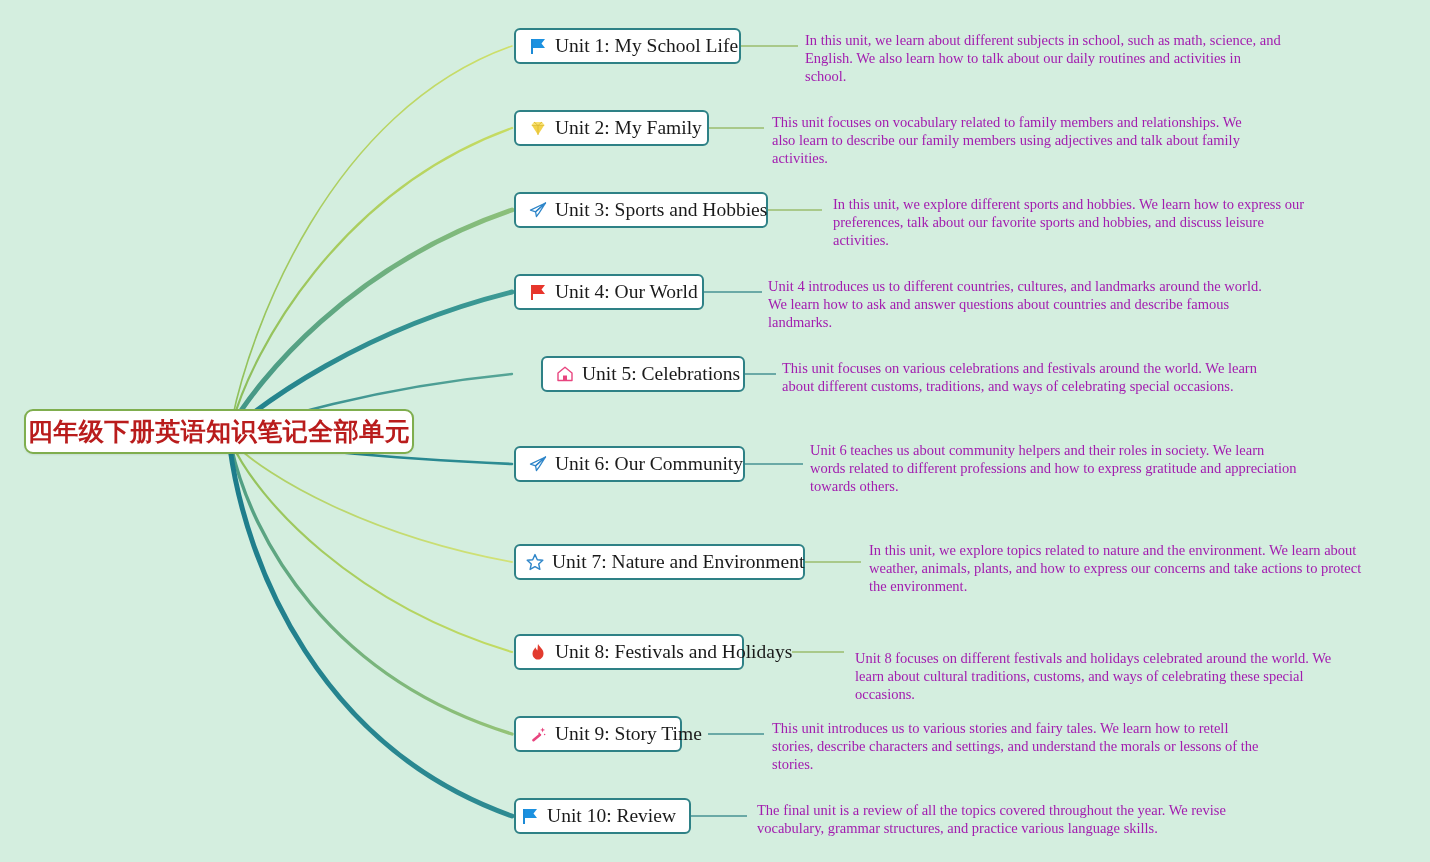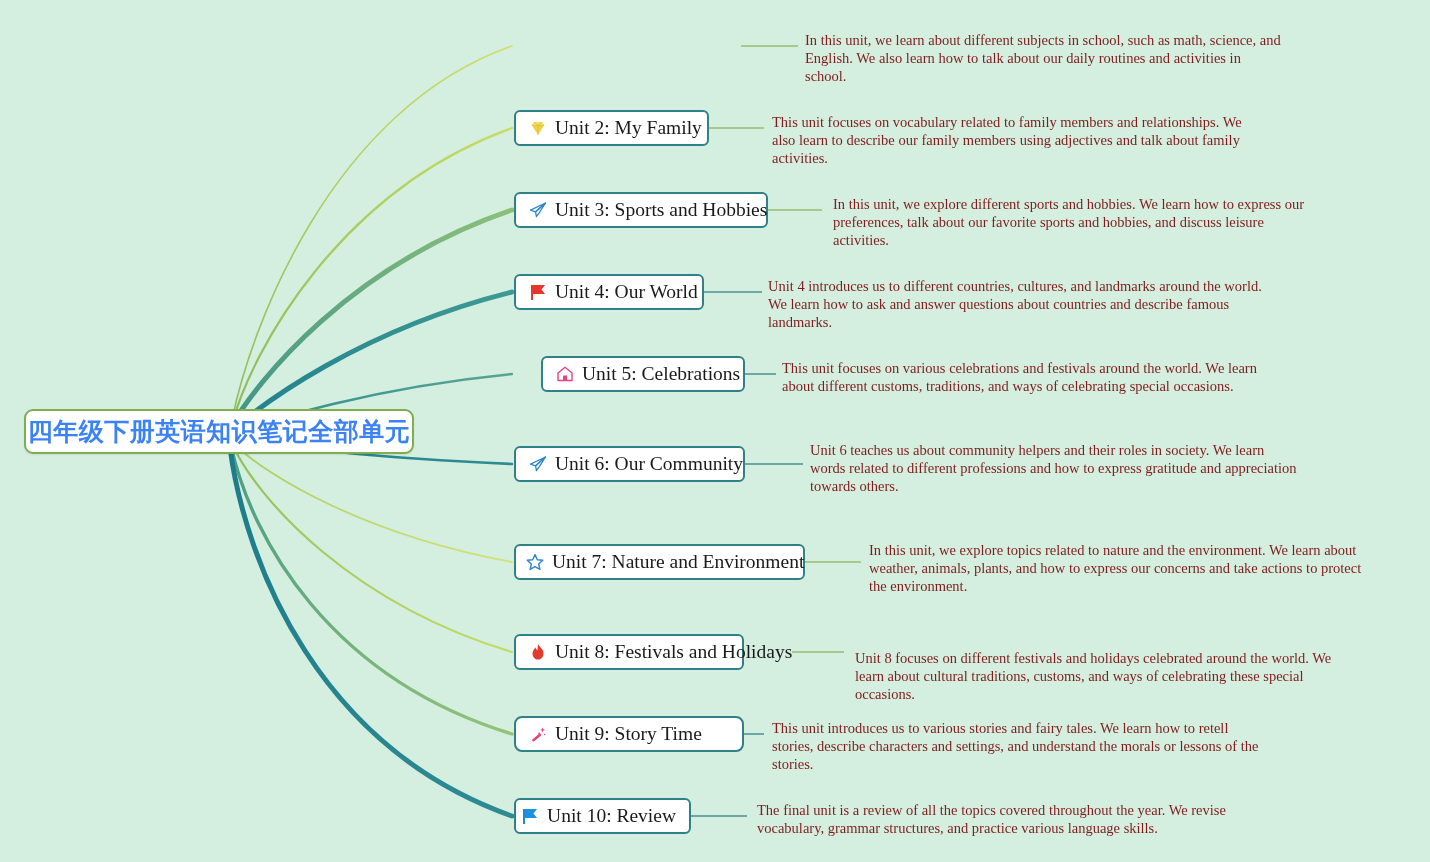--- a/index.html
+++ b/index.html
@@ -28,21 +28,21 @@
     border: 2px solid #7fae4e;
     border-radius: 9px;
     display: flex; align-items: center; justify-content: center;
     z-index: 30;
     box-shadow: 0 1px 2px rgba(0,0,0,0.07);
   }
   .center-node .label {
     font-family: "DejaVu Sans", "Liberation Sans", sans-serif;
     font-weight: 700;
     font-size: 25px;
-    color: #3b82f6;
+    color: #b91c1c;
     letter-spacing: 0.5px;
     white-space: nowrap;
   }
   
   .unit-node {
     position: absolute;
     height: 36px;
     background: #ffffff;
     border: 2px solid #2e8186;
     border-radius: 6px;
@@ -69,21 +69,21 @@
     height: 2px;
     background: #6aa9a6;
     z-index: 12;
   }
   .connector.pale { background: #a9c98a; }
   
   .desc {
     position: absolute;
     font-size: 14.5px;
     line-height: 18px;
-    color: #7f1d1d;
+    color: #a21caf;
     z-index: 20;
   }
 </style>
 </head>
 <body>
 
 <div id="canvas">
 
   <svg id="branch-layer" viewBox="0 0 1430 862" preserveAspectRatio="none">
     <defs>
@@ -139,20 +139,29 @@
     <path fill="none" stroke="url(#g7)" stroke-width="1.8" stroke-linecap="round" d="M232,442 C268,478 370,536 512,562"></path>
     <path fill="none" stroke="url(#g8)" stroke-width="2.2" stroke-linecap="round" d="M232,444 C258,500 352,604 512,652"></path>
     <path fill="none" stroke="url(#g9)" stroke-width="3.4" stroke-linecap="round" d="M231,446 C252,540 330,678 512,734"></path>
     <path fill="none" stroke="url(#g10)" stroke-width="5" stroke-linecap="round" d="M230,448 C246,566 320,748 512,816"></path>
   </svg>
 
   <div class="center-node">
     <span class="label">四年级下册英语知识笔记全部单元</span>
   </div>
 
+  <div class="unit-node" style="left:514px; top:28px; width:227px;">
+    <span class="icon">
+      <svg width="20" height="20" viewBox="0 0 20 20">
+        <rect x="3" y="3" width="2" height="15" fill="#1c8ad6"></rect>
+        <path d="M5 3 H17 L13.5 7.5 L17 12 H5 Z" fill="#1c91e0"></path>
+      </svg>
+    </span>
+    <span class="title">Unit 1: My School Life</span>
+  </div>
   <div class="connector pale" style="left:741px; top:45px; width:57px;"></div>
   <div class="desc" style="left:805px; top:31px; width:480px;">In this unit, we learn about different subjects in school, such as math, science, and English. We also learn how to talk about our daily routines and activities in school.</div>
 
   <div class="unit-node" style="left:514px; top:110px; width:195px;">
     <span class="icon">
       <svg width="20" height="20" viewBox="0 0 20 20">
         <path d="M4 7.5 L10 17 L16 7.5 Z" fill="#f2d24b"></path>
         <path d="M3 7.5 L6 4 H14 L17 7.5 Z" fill="#f7e071"></path>
         <path d="M6 4 L10 7.5 L14 4" fill="none" stroke="#dcb92f" stroke-width="0.9"></path>
         <path d="M4 7.5 L10 7.5 L16 7.5" stroke="#dcb92f" stroke-width="0.8" fill="none"></path>
@@ -227,21 +236,21 @@
     <span class="icon">
       <svg width="20" height="20" viewBox="0 0 20 20">
         <path d="M10 2 C12.5 6 15.5 7.5 15.5 11.4 C15.5 14.8 13 17.5 10 17.5 C7 17.5 4.5 14.8 4.5 11.4 C4.5 8.6 6.4 7.2 7.4 5.2 C7.9 7 9 7.6 9.4 8.6 C9.8 6.6 9.6 4.4 10 2 Z" fill="#e23b2e"></path>
       </svg>
     </span>
     <span class="title">Unit 8: Festivals and Holidays</span>
   </div>
   <div class="connector pale" style="left:792px; top:651px; width:52px;"></div>
   <div class="desc" style="left:855px; top:637px; width:500px;margin-top:12px;">Unit 8 focuses on different festivals and holidays celebrated around the world. We learn about cultural traditions, customs, and ways of celebrating these special occasions.</div>
 
-  <div class="unit-node" style="left:514px; top:716px; width:230px;border-radius:8px;">
+  <div class="unit-node" style="left:514px; top:716px; width:168px;">
     <span class="icon">
       <svg width="20" height="20" viewBox="0 0 20 20">
         <rect x="3.2" y="12.2" width="11" height="2.6" rx="1.2" transform="rotate(-40 8.7 13.5)" fill="#e8457f"></rect>
         <path d="M14.6 3.4 l0.7 1.8 1.8 0.7 -1.8 0.7 -0.7 1.8 -0.7 -1.8 -1.8 -0.7 1.8 -0.7 Z" fill="#e8457f"></path>
         <circle cx="11.2" cy="9.3" r="0.9" fill="#e8457f"></circle>
         <circle cx="16.6" cy="10.4" r="0.75" fill="#e8457f"></circle>
       </svg>
     </span>
     <span class="title">Unit 9: Story Time</span>
   </div>

